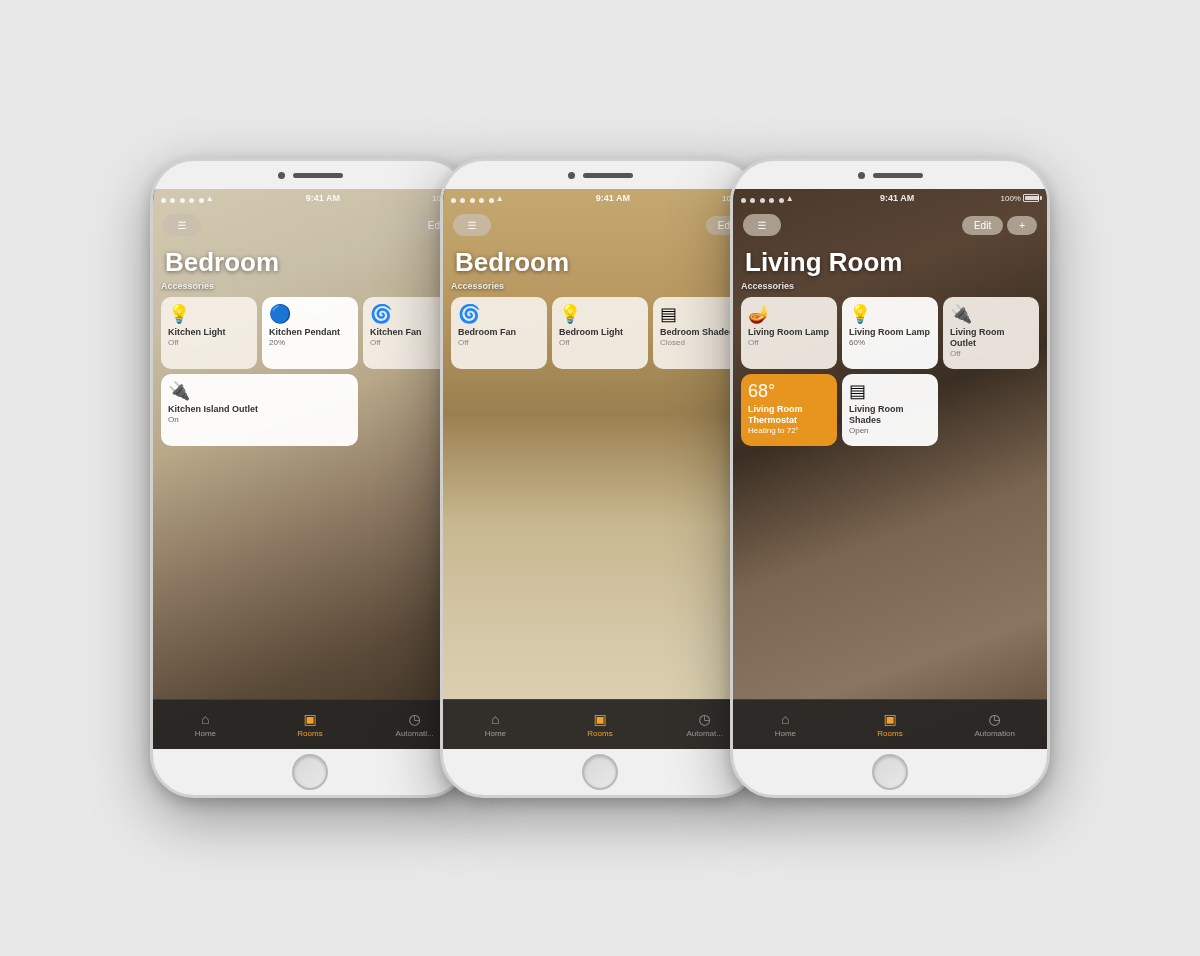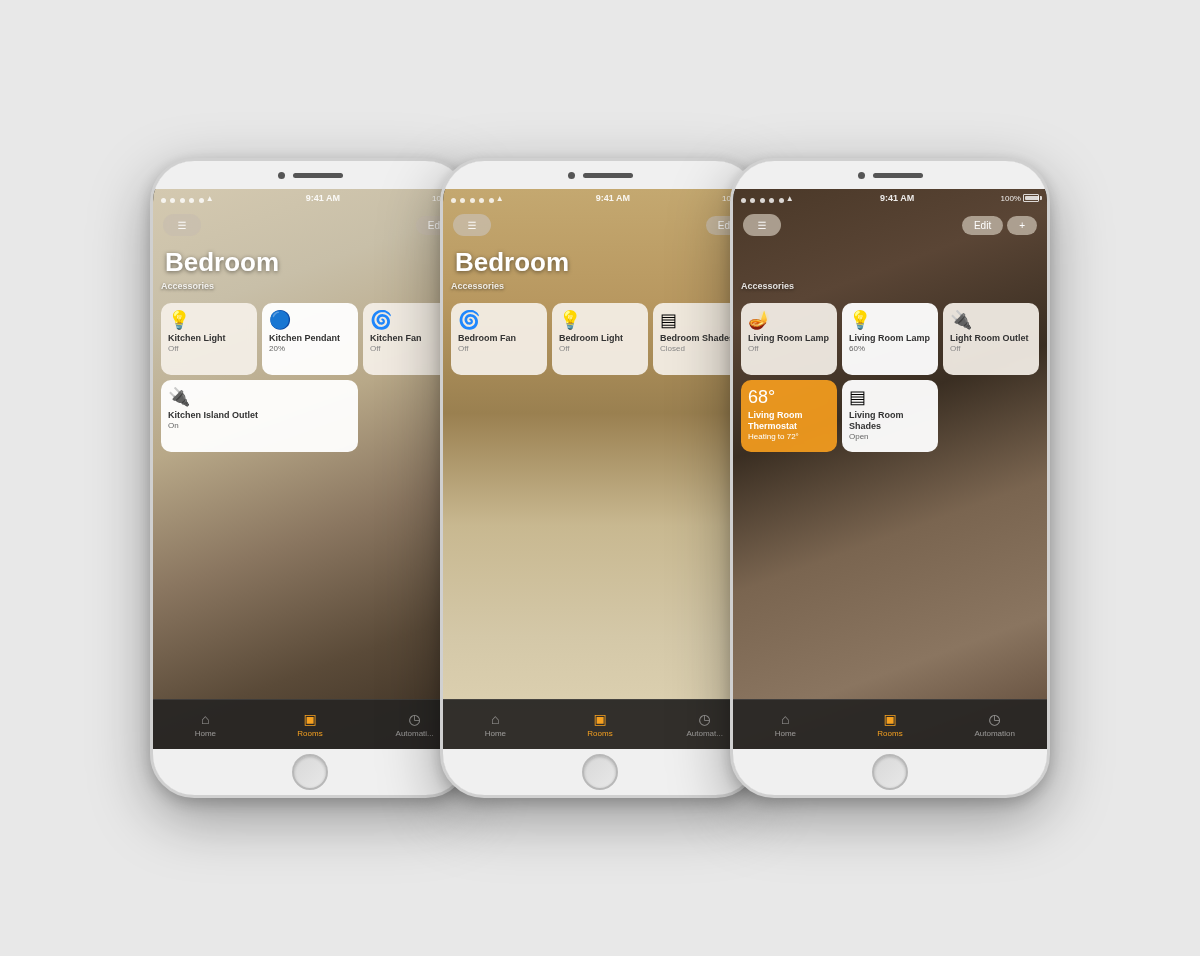--- a/index.html
+++ b/index.html
@@ -182,21 +182,21 @@
       position: absolute;
       top: 92px;
       left: 0; right: 0;
       padding: 0 8px;
       z-index: 20;
     }
     .accessories-label {
       font-size: 9px;
       color: rgba(255,255,255,0.85);
       font-weight: 600;
-      margin-bottom: 12px;
+      margin-bottom: 6px;
       text-shadow: 0 1px 3px rgba(0,0,0,0.5);
     }
     .accessories-grid {
       display: grid;
       grid-template-columns: 1fr 1fr 1fr;
       gap: 5px;
     }
     .accessory-tile {
       background: rgba(245,240,232,0.92);
       border-radius: 10px;
@@ -495,36 +495,37 @@
           <div class="toolbar-btn">
             <span class="toolbar-btn-icon">☰</span>
           </div>
           <div class="toolbar-right">
             <div class="toolbar-btn">Edit</div>
             <div class="toolbar-btn">
               <span>+</span>
             </div>
           </div>
         </div>
+        <div class="room-title">Living Room</div>
         <div class="accessories-section">
           <div class="accessories-label">Accessories</div>
           <div class="accessories-grid">
             <div class="accessory-tile">
               <span class="tile-icon">🪔</span>
               <div class="tile-name">Living Room Lamp</div>
               <div class="tile-status">Off</div>
             </div>
             <div class="accessory-tile active">
               <span class="tile-icon">💡</span>
               <div class="tile-name">Living Room Lamp</div>
               <div class="tile-status active-status">60%</div>
             </div>
             <div class="accessory-tile">
               <span class="tile-icon">🔌</span>
-              <div class="tile-name">Light Room Outlet</div>
+              <div class="tile-name">Living Room Outlet</div>
               <div class="tile-status">Off</div>
             </div>
             <div class="accessory-tile active tile-thermostat">
               <span class="tile-icon">68°</span>
               <div class="tile-name">Living Room Thermostat</div>
               <div class="tile-status active-status">Heating to 72°</div>
             </div>
             <div class="accessory-tile active">
               <span class="tile-icon">▤</span>
               <div class="tile-name">Living Room Shades</div>

